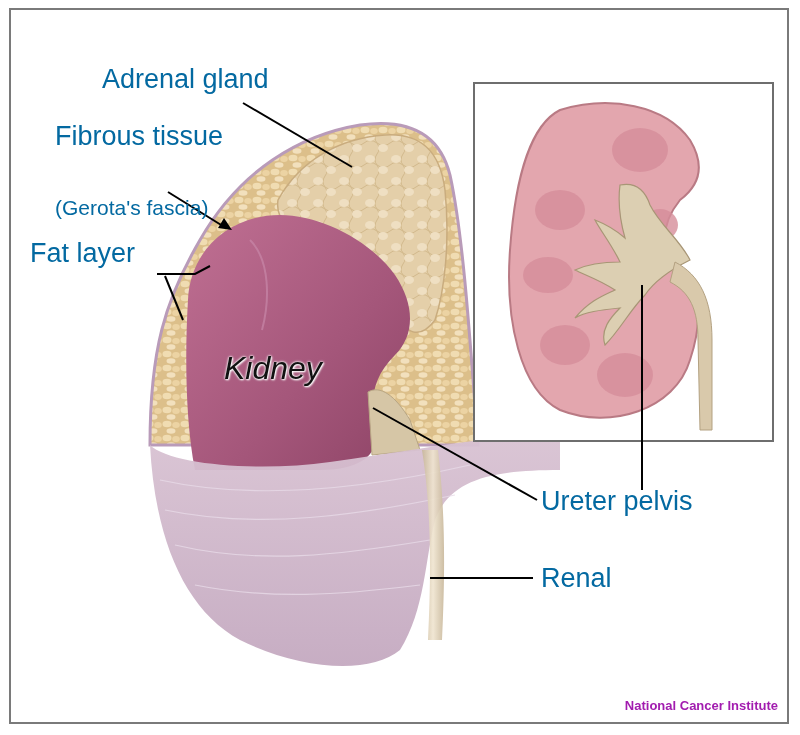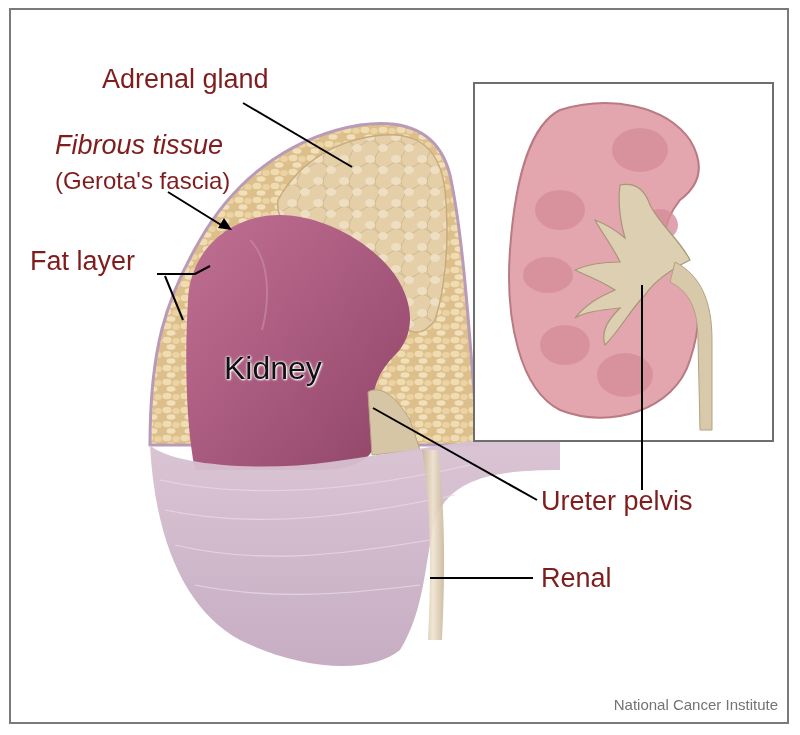--- a/index.html
+++ b/index.html
@@ -1,22 +1,22 @@
 <!DOCTYPE html>
 <html><head>
 <meta charset="utf-8">
 <style>
   html, body { margin: 0; padding: 0; background: #ffffff; }
   body { width: 800px; height: 735px; position: relative; overflow: hidden; font-family: "Liberation Sans", sans-serif; }
   .frame { position: absolute; left: 9px; top: 8px; width: 780px; height: 716px; border: 2px solid #7a7a7a; box-sizing: border-box; background: #fff; }
   svg.art { position: absolute; left: 0; top: 0; }
-  .lbl { position: absolute; color: #7f1d1d; font-size: 27px; white-space: nowrap; line-height: 1; }
-  .lbl.small { font-size: 24px; }
+  .lbl { position: absolute; color: #0369a1; font-size: 27px; white-space: nowrap; line-height: 1; }
+  .lbl.small { font-size: 21px; margin-top: 28px; }
   .lbl.kidney { font-size: 32px; color: #111; text-shadow: 0 0 2px #fff, 0 0 3px #fff, 1px 1px 2px #fff; }
-  .credit { position: absolute; right: 22px; bottom: 22px; color: #737373; font-size: 15px; }
+  .credit { position: absolute; right: 22px; bottom: 22px; color: #a21caf; font-size: 13px; font-weight: bold; }
 </style>
 </head>
 <body>
 
 <div class="frame"></div>
 
 <svg class="art" width="800" height="735" viewBox="0 0 800 735">
   <defs>
     <linearGradient id="kidG" x1="0" y1="0" x2="1" y2="1">
       <stop offset="0" stop-color="#c07093"></stop>
@@ -89,19 +89,19 @@
     <polyline points="157,274 195,274 210,266"></polyline>
     <line x1="165" y1="276" x2="183" y2="320"></line>
     <line x1="373" y1="408" x2="537" y2="500"></line>
     <line x1="642" y1="285" x2="642" y2="490"></line>
     <line x1="430" y1="578" x2="533" y2="578"></line>
   </g>
   <polygon points="232,230 218,228 224,218" fill="#000"></polygon>
 </svg>
 
 <div class="lbl" style="left:102px; top:66px;">Adrenal gland</div>
-<div class="lbl" style="left:55px; top:132px;font-style:italic;">Fibrous tissue</div>
+<div class="lbl" style="left:55px; top:123px;">Fibrous tissue</div>
 <div class="lbl small" style="left:55px; top:169px;">(Gerota's fascia)</div>
-<div class="lbl" style="left:30px; top:248px;">Fat layer</div>
-<div class="lbl kidney" style="left:224px; top:352px;">Kidney</div>
+<div class="lbl" style="left:30px; top:240px;">Fat layer</div>
+<div class="lbl kidney" style="left:224px; top:352px;font-style:italic;">Kidney</div>
 <div class="lbl" style="left:541px; top:488px;">Ureter pelvis</div>
 <div class="lbl" style="left:541px; top:565px;">Renal</div>
 <div class="credit">National Cancer Institute</div>
 
 </body></html>

